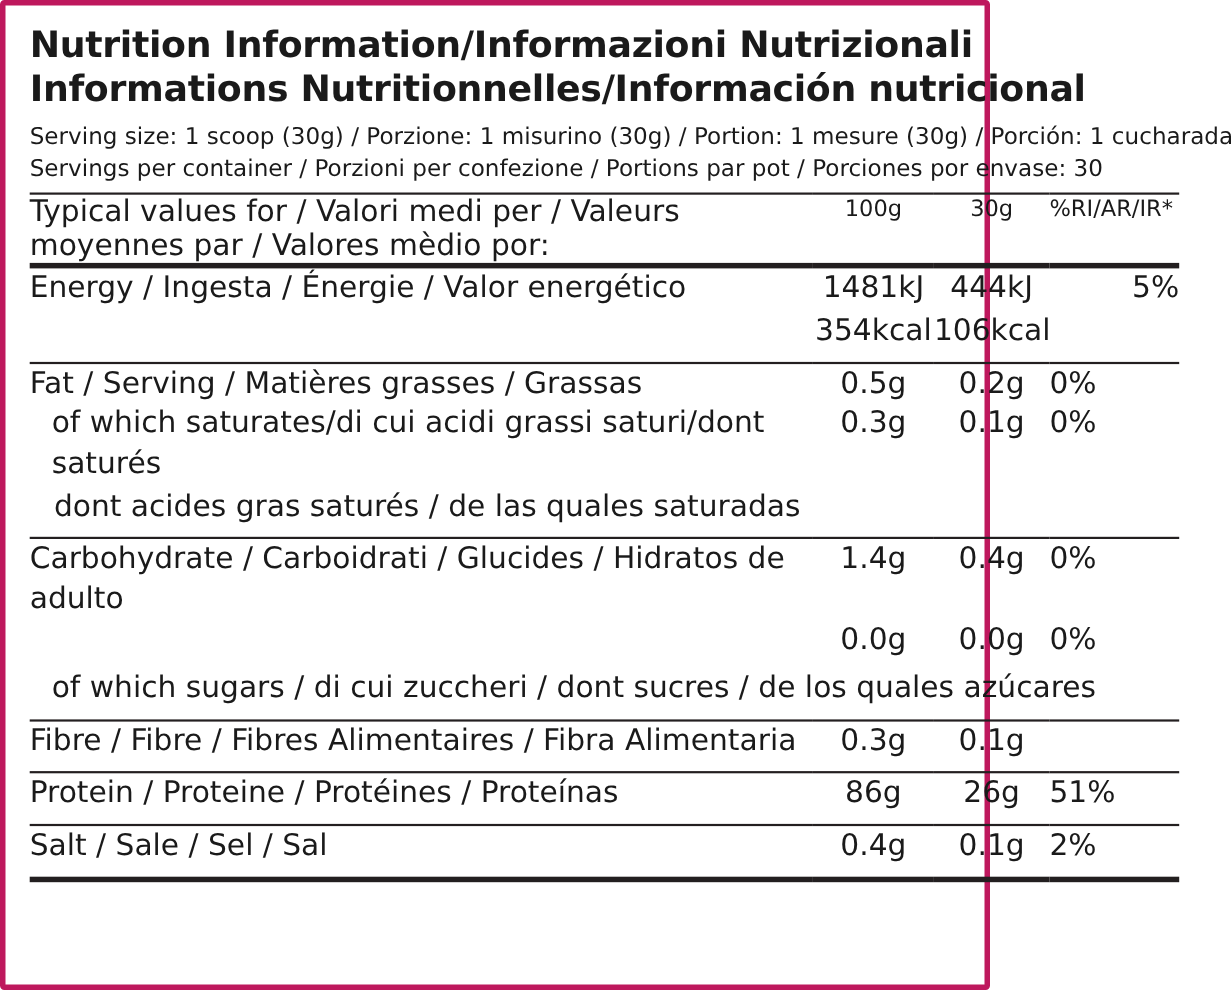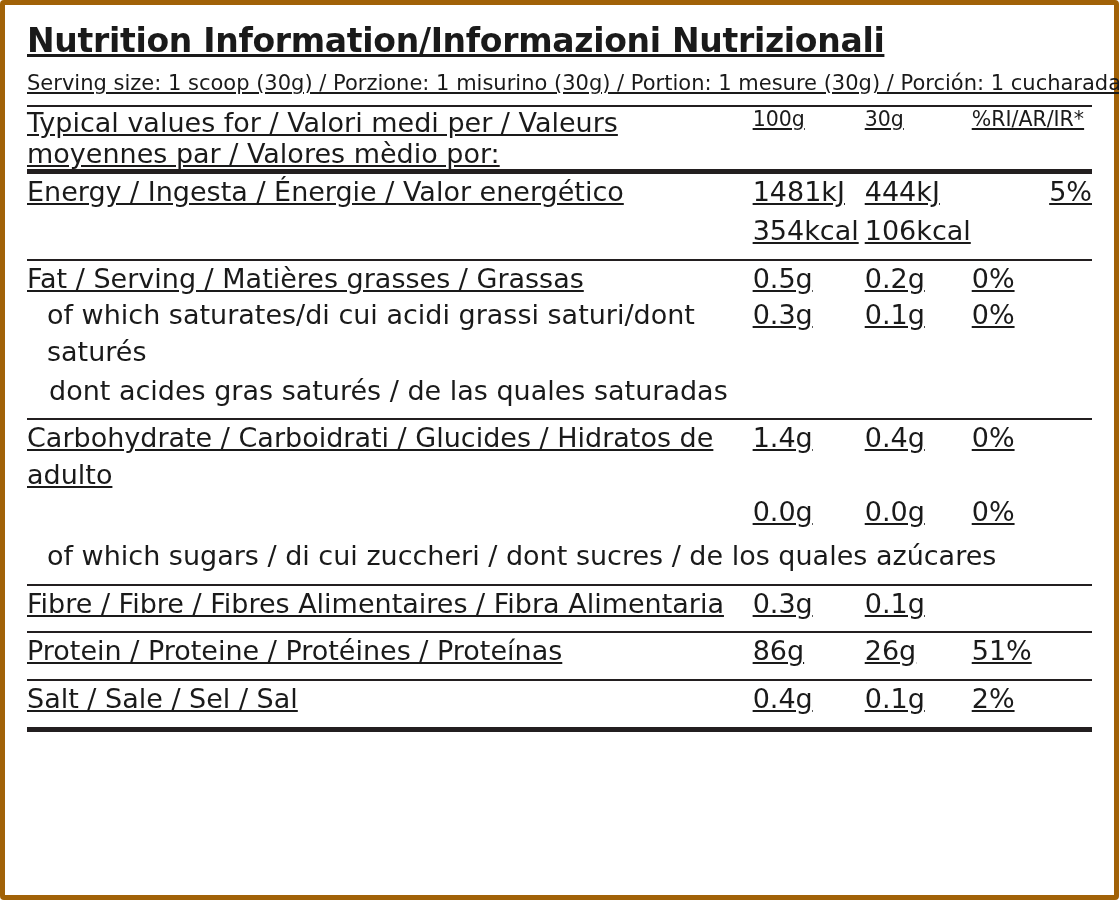--- a/index.html
+++ b/index.html
@@ -9,26 +9,25 @@
   }
   body {
     width: 1119px;
     height: 900px;
     font-family: "DejaVu Sans", sans-serif;
     color: #1a1a1a;
     -webkit-font-smoothing: antialiased;
   }
   .panel {
     box-sizing: border-box;
-    width: 1119px;
+    width: 900px;
     height: 900px;
-    border: 5px solid #a16207;
+    border: 5px solid #be185d;
     border-radius: 4px;
     padding: 16px 22px 10px 22px;
-    text-decoration: underline;
   }
   .title-block {
     margin-bottom: 8px;
   }
   .title-line {
     font-size: 33px;
     font-weight: bold;
     letter-spacing: -0.3px;
     line-height: 1.22;
     white-space: nowrap;
@@ -50,21 +49,21 @@
   table.nutri td {
     vertical-align: top;
     padding: 0;
     font-size: 27px;
   }
   .col-label { width: 712px; }
   .col-100   { width: 110px; }
   .col-30    { width: 105px; }
   .col-ri    { width: 118px; }
 
-  .num { text-align: left; padding-right: 2px; }
+  .num { text-align: center; padding-right: 2px; }
   .ri  { text-align: left; }
 
   
   .rule-thin td {
     border-top: 2px solid #231f20;
     font-size: 0;
     line-height: 0;
     height: 0;
   }
   .rule-thick td {
@@ -97,24 +96,26 @@
   }
   .nowrap { white-space: nowrap; margin-top: 44px; }
 </style>
 </head>
 <body>
 
 <div class="panel">
 
   <div class="title-block">
     <div class="title-line">Nutrition Information/Informazioni Nutrizionali</div>
+    <div class="title-line">Informations Nutritionnelles/Información nutricional</div>
   </div>
 
   <div class="serving-block">
     <div class="serving-line">Serving size: 1 scoop (30g) / Porzione: 1 misurino (30g) / Portion: 1 mesure (30g) / Porción: 1 cucharada (30g)</div>
+    <div class="serving-line">Servings per container / Porzioni per confezione / Portions par pot / Porciones por envase: 30</div>
   </div>
 
   <table class="nutri">
     <colgroup>
       <col class="col-label">
       <col class="col-100">
       <col class="col-30">
       <col class="col-ri">
     </colgroup>
     <tbody>

